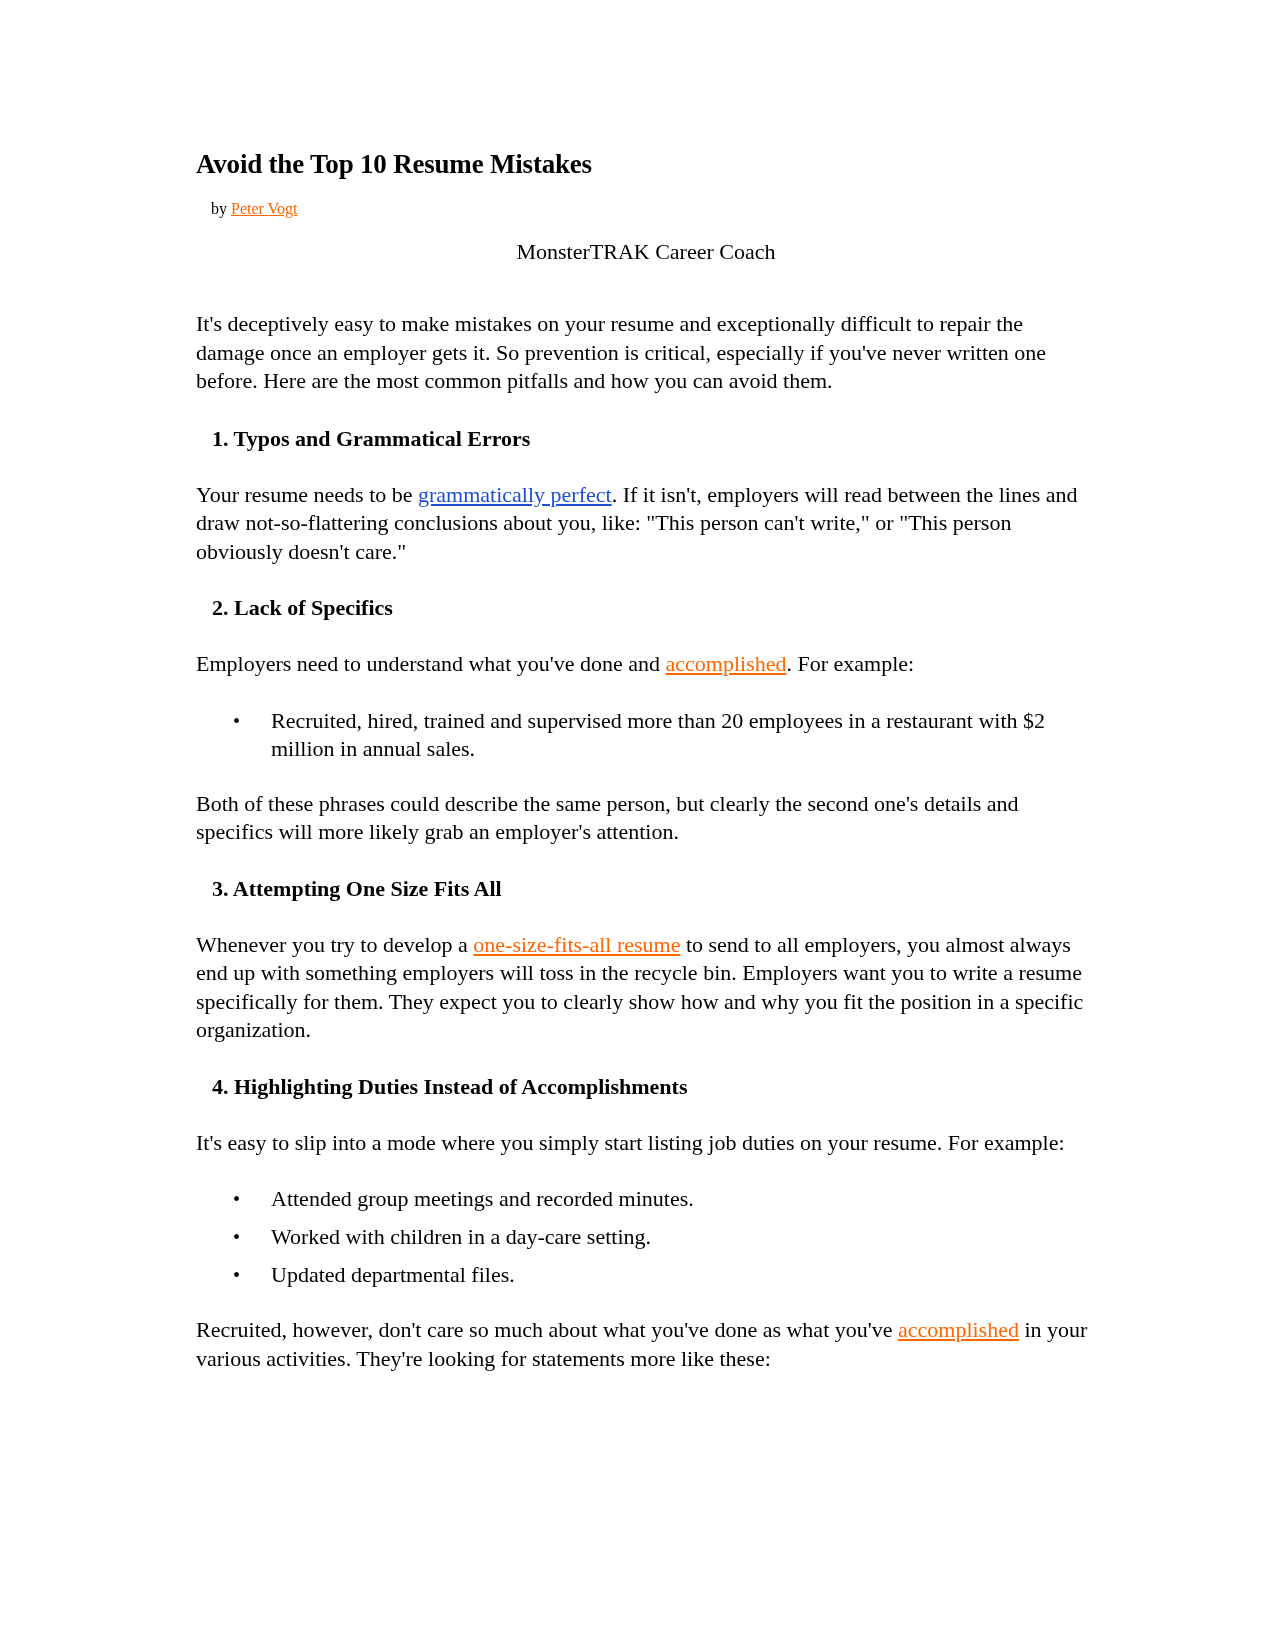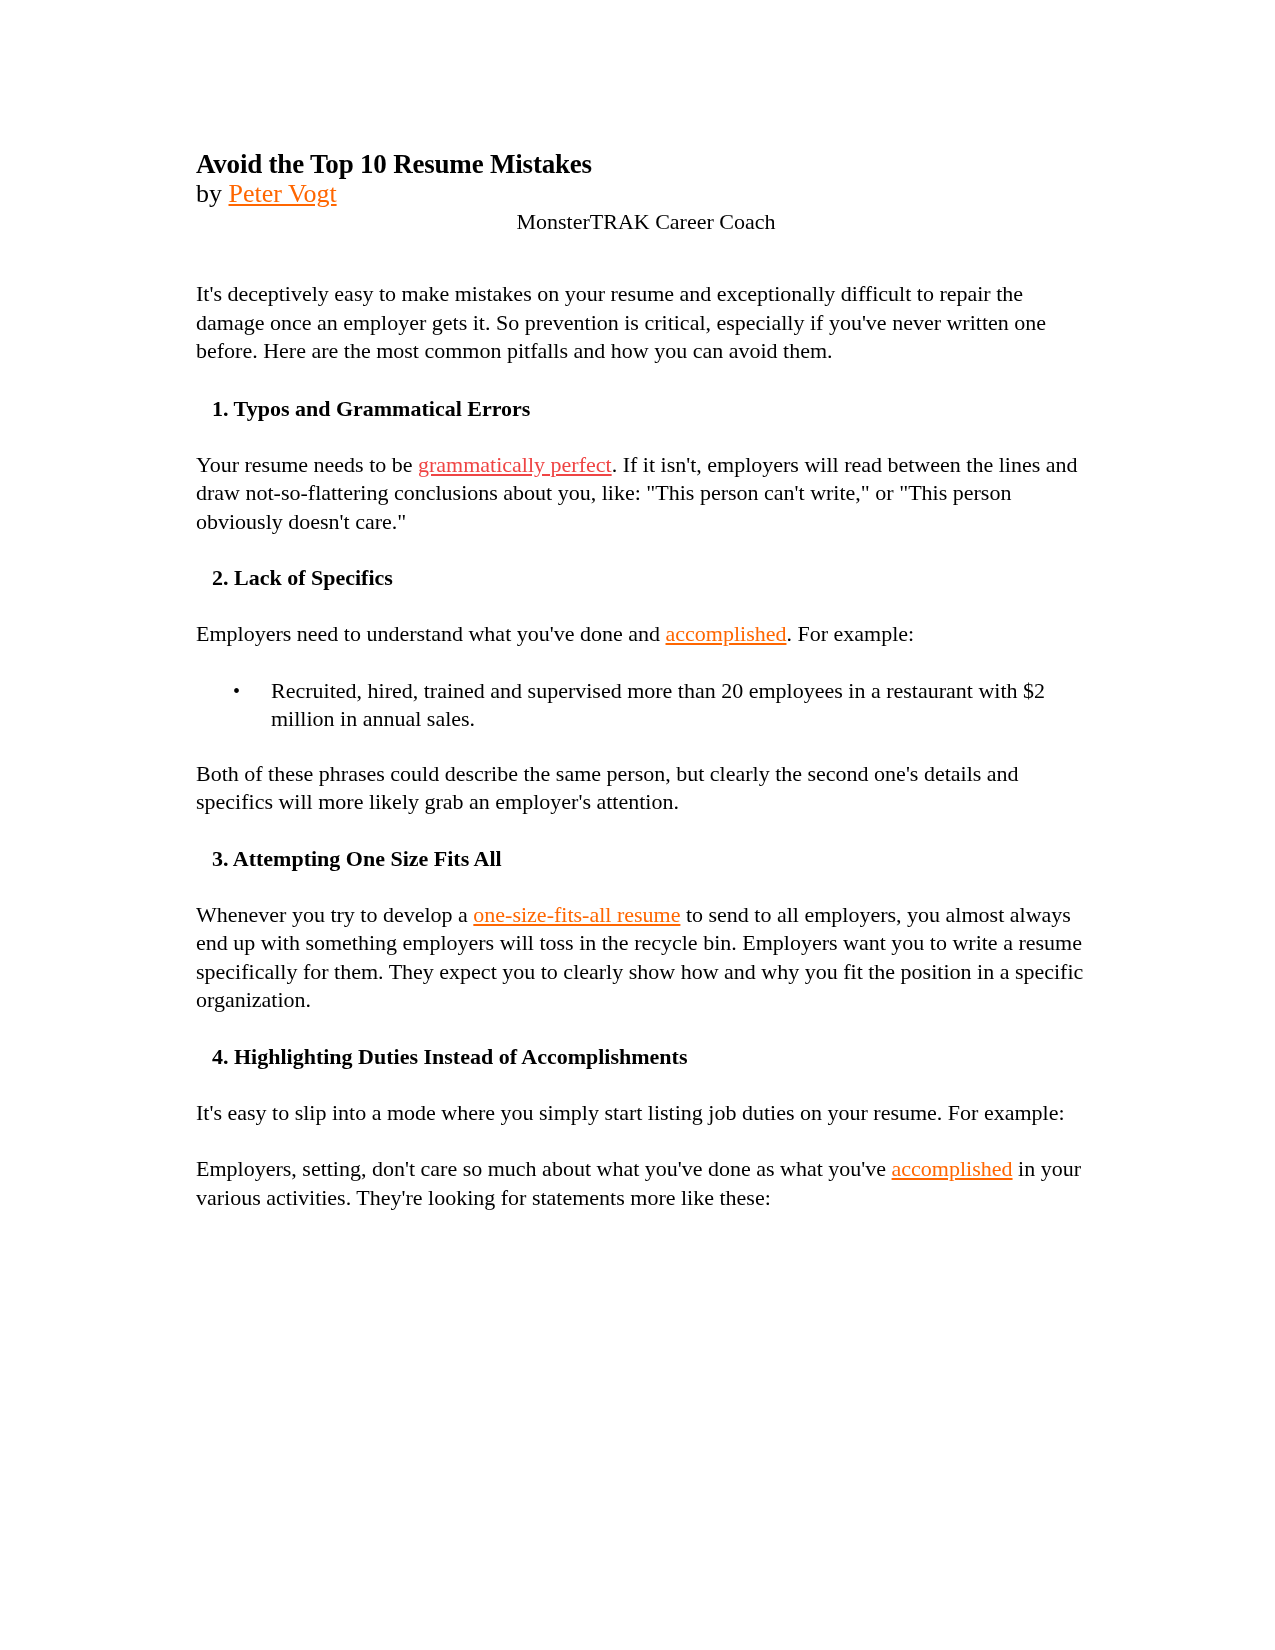--- a/index.html
+++ b/index.html
@@ -1,20 +1,20 @@
 <!DOCTYPE html>
 <html><head>
 <meta charset="utf-8">
 <style>
   html, body { margin: 0; padding: 0; background: #ffffff; }
   body { width: 1275px; height: 1650px; position: relative; overflow: hidden;
          font-family: "Liberation Serif", "DejaVu Serif", serif; color: #000; }
   .page { position: absolute; left: 196px; top: 148px; width: 900px; }
   .title { font-weight: bold; font-size: 27px; line-height: 32px; margin: 0; letter-spacing: -0.2px; }
-  .byline { font-size: 26px; line-height: 28px; margin: 0; }
+  .byline { font-size: 16px; line-height: 28px; margin: 15px; }
   .coach { font-size: 22px; line-height: 28px; margin: 0 0 10px 0; text-align: center; }
   p { font-size: 22px; line-height: 28.5px; margin: 0; }
   a { color: #ff6600; text-decoration: underline; }
   h2 { font-size: 22px; font-weight: bold; line-height: 28px; margin: 16px; }
   .intro { margin-bottom: 29px; margin-top: 44px; }
   .sec-h { margin-bottom: 28px; }
   .sec-p { margin-bottom: 28px; }
   ul { margin: 0; padding: 0 0 0 75px; list-style: none; }
   li { font-size: 22px; line-height: 28px; position: relative; margin-bottom: 10px; }
   li::before { content: "\2022"; position: absolute; left: -38px; top: 0; font-size: 20px; }
@@ -25,28 +25,33 @@
 
 <div class="page">
   <h1 class="title">Avoid the Top 10 Resume Mistakes</h1>
   <div class="byline">
     <span>by </span><a style="color: rgb(255, 102, 0);">Peter Vogt</a>
   </div>
   <div class="coach">MonsterTRAK Career Coach</div>
   <p class="intro">It's deceptively easy to make mistakes on your resume and exceptionally difficult to repair the damage once an employer gets it. So prevention is critical, especially if you've never written one before. Here are the most common pitfalls and how you can avoid them.</p>
 
   <h2 class="sec-h">1. Typos and Grammatical Errors</h2>
-  <p class="sec-p"><span>Your resume needs to be </span><a style="color: #ef4444;">grammatically perfect</a><span>. If it isn't, employers will read between the lines and draw not-so-flattering conclusions about you, like: "This person can't write," or "This person obviously doesn't care."</span></p>
+  <p class="sec-p"><span>Your resume needs to be </span><a style="color: #1d4ed8;">grammatically perfect</a><span>. If it isn't, employers will read between the lines and draw not-so-flattering conclusions about you, like: "This person can't write," or "This person obviously doesn't care."</span></p>
 
   <h2 class="sec-h">2. Lack of Specifics</h2>
   <p class="sec-p"><span>Employers need to understand what you've done and </span><a style="color: rgb(255, 102, 0);">accomplished</a><span>. For example:</span></p>
   <ul class="list">
     <li>Recruited, hired, trained and supervised more than 20 employees in a restaurant with $2 million in annual sales.</li>
   </ul>
   <p class="sec-p">Both of these phrases could describe the same person, but clearly the second one's details and specifics will more likely grab an employer's attention.</p>
 
   <h2 class="sec-h">3. Attempting One Size Fits All</h2>
   <p class="sec-p"><span>Whenever you try to develop a </span><a style="color: rgb(255, 102, 0);">one-size-fits-all resume</a><span> to send to all employers, you almost always end up with something employers will toss in the recycle bin. Employers want you to write a resume specifically for them. They expect you to clearly show how and why you fit the position in a specific organization.</span></p>
 
   <h2 class="sec-h">4. Highlighting Duties Instead of Accomplishments</h2>
   <p class="sec-p">It's easy to slip into a mode where you simply start listing job duties on your resume. For example:</p>
-  <p class="sec-p"><span>Employers, setting, don't care so much about what you've done as what you've </span><a style="color: rgb(255, 102, 0);">accomplished</a><span> in your various activities. They're looking for statements more like these:</span></p>
+  <ul class="list">
+    <li>Attended group meetings and recorded minutes.</li>
+    <li>Worked with children in a day-care setting.</li>
+    <li>Updated departmental files.</li>
+  </ul>
+  <p class="sec-p"><span>Recruited, however, don't care so much about what you've done as what you've </span><a style="color: rgb(255, 102, 0);">accomplished</a><span> in your various activities. They're looking for statements more like these:</span></p>
 </div>
 
 </body></html>

